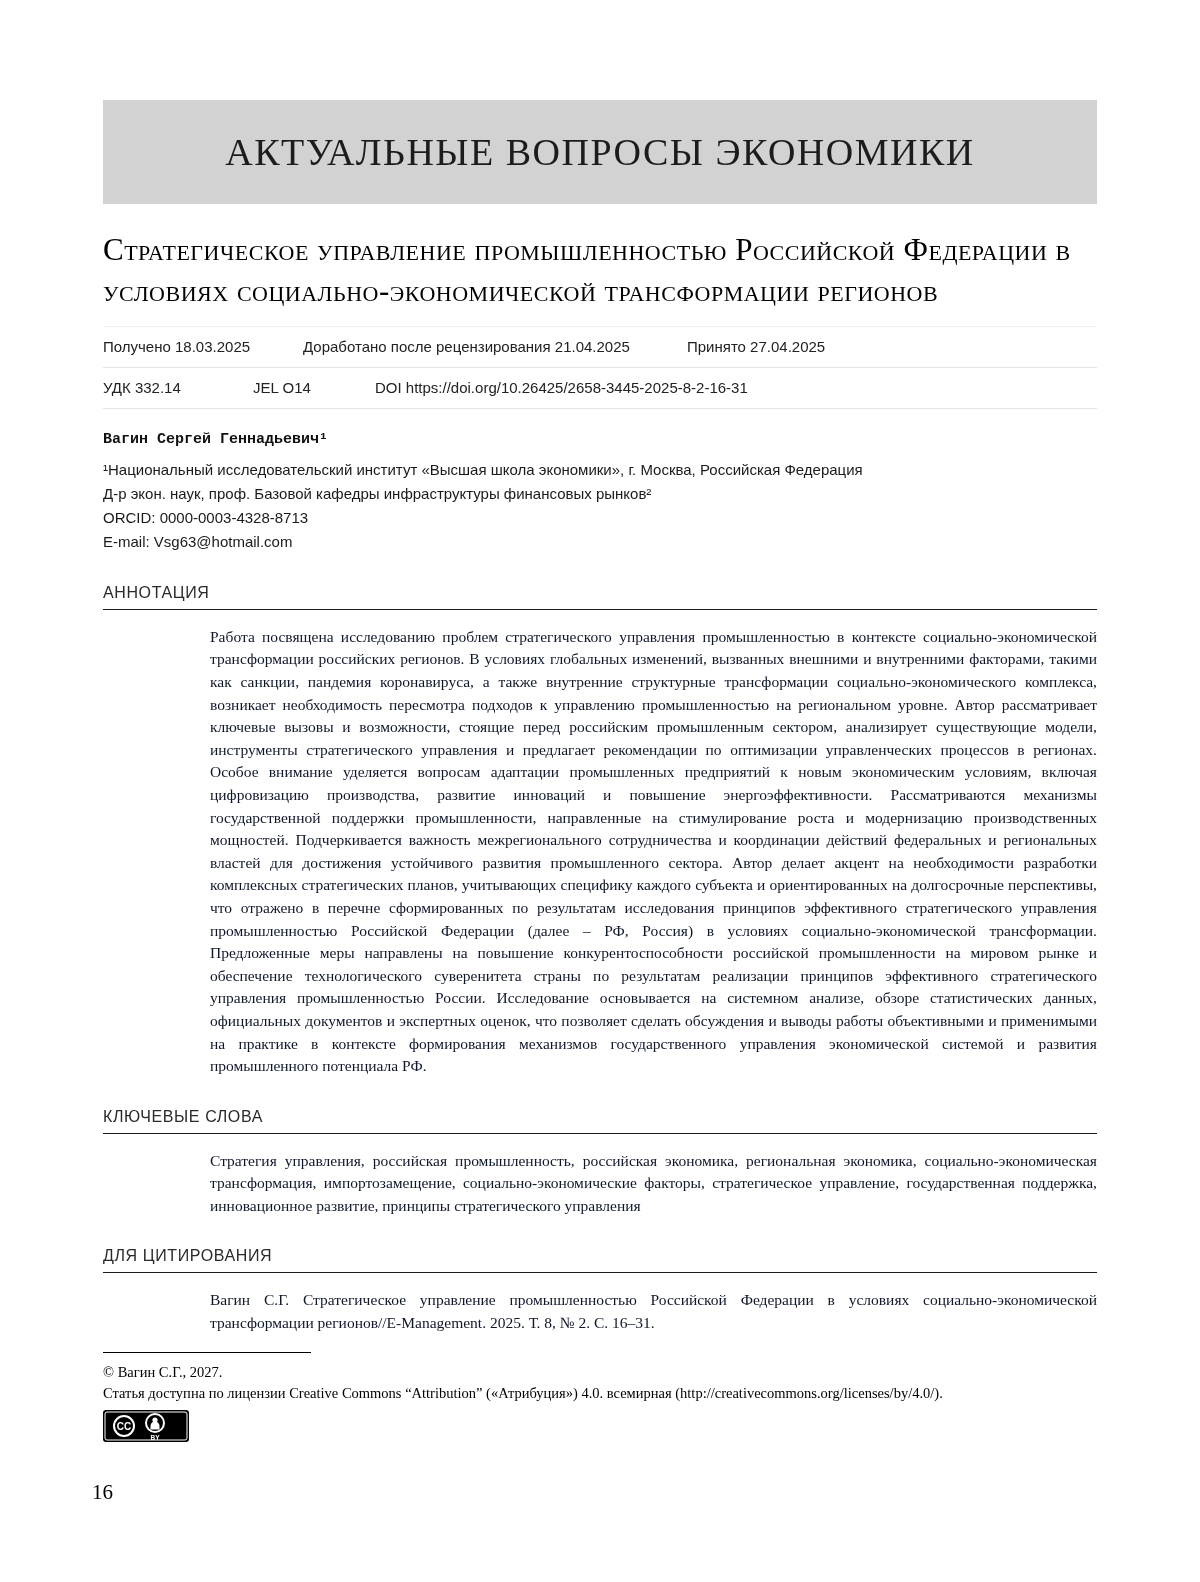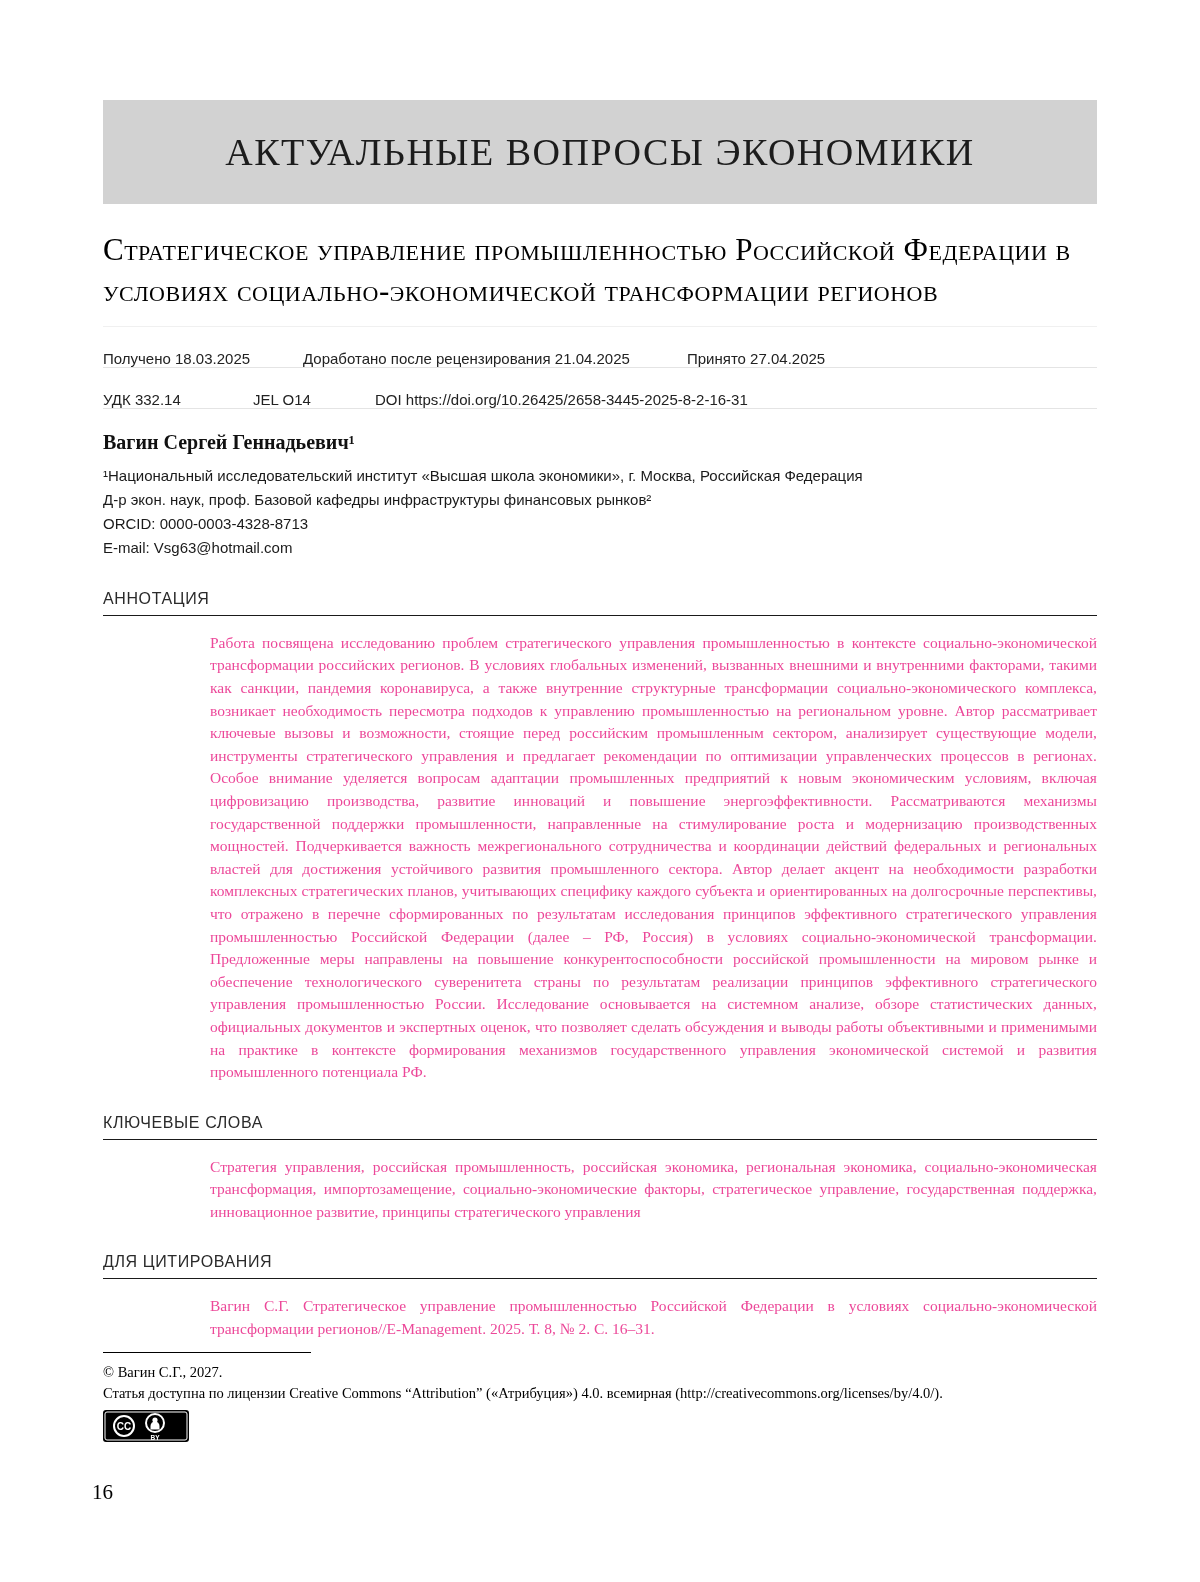--- a/index.html
+++ b/index.html
@@ -40,38 +40,38 @@
     font-family: "Liberation Serif", serif;
     font-variant: small-caps;
     font-size: 31px;
     line-height: 1.32;
     letter-spacing: 0.5px;
     color: #000;
   }
   
   .meta-row {
     display: flex;
-    align-items: flex-end;
+    align-items: center;
     font-family: "Liberation Sans", sans-serif;
     font-size: 15px;
     color: #222;
     height: 40px;
     border-bottom: 1px solid #e4e4e4;
   }
   .meta-row.first { margin-top: 14px; border-top: 1px solid #f0f0f0; }
   .m-received { width: 200px; }
   .m-revised  { width: 384px; }
   .m-udc      { width: 150px; }
   .m-jel      { width: 122px; }
   
   .author-block { margin-top: 22px; }
   .author-name {
-    font-family: Liberation Serif, serif;
+    font-family: Liberation Mono, monospace;
     font-weight: bold;
-    font-size: 20px;
+    font-size: 15px;
     margin-bottom: 10px;
   }
   .author-line {
     font-family: "Liberation Sans", sans-serif;
     font-size: 15px;
     line-height: 24px;
     color: #1a1a1a;
   }
   
   .sec-heading {
@@ -83,21 +83,21 @@
     padding-bottom: 7px;
     border-bottom: 1.5px solid #1a1a1a;
   }
   
   .body-text {
     margin: 16px 0 0 107px;
     text-align: justify;
     font-family: "Liberation Serif", serif;
     font-size: 15.5px;
     line-height: 22.6px;
-    color: #ec4899;
+    color: #0f172a;
   }
   
   .footer {
     position: absolute;
     left: 103px;
     top: 1352px;
     width: 994px;
     font-family: "Liberation Serif", serif;
   }
   .footer-rule {

